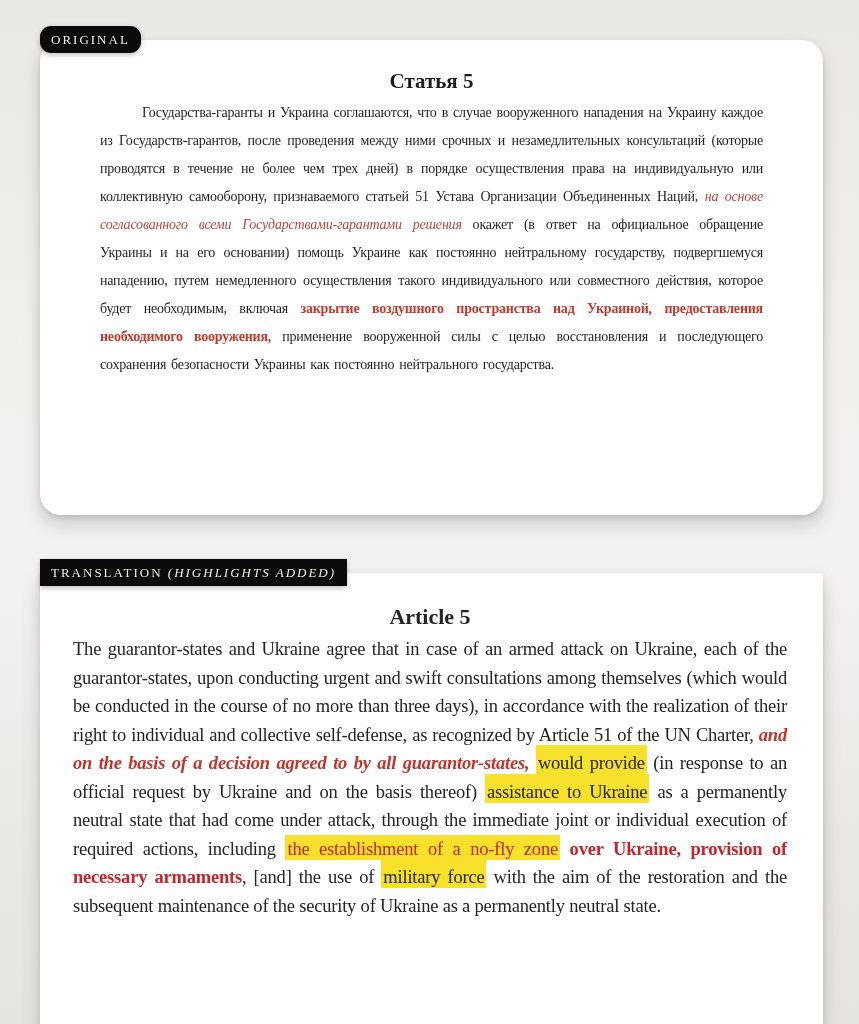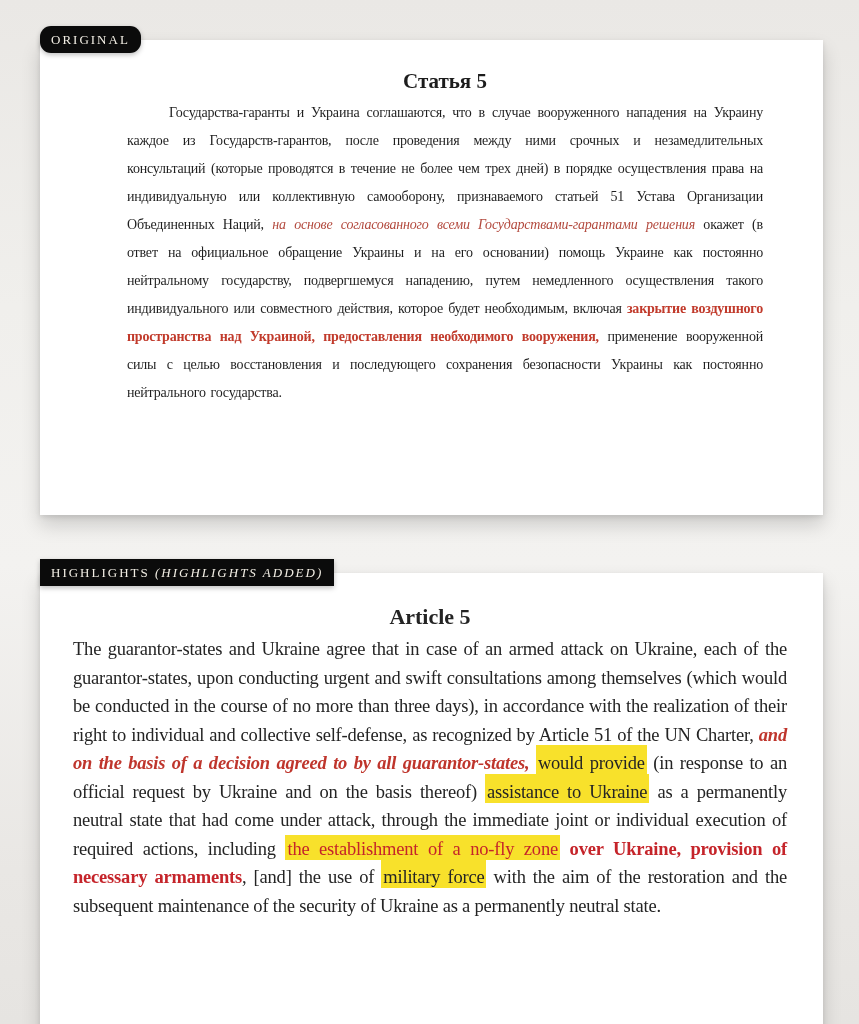--- a/index.html
+++ b/index.html
@@ -35,21 +35,22 @@
     left: 40px;
     width: 783px;
     background: #ffffff;
     box-shadow: 0 10px 18px rgba(0,0,0,0.16), 0 2px 5px rgba(0,0,0,0.10);
     overflow: hidden;
     box-sizing: border-box;
   }
   .card-original {
     top: 40px;
     height: 475px;
-    padding: 28px 60px 0 87px;
+    padding: 28px 60px 0 60px;
+    border-radius: 21px;
   }
   .card-translation {
     top: 573px;
     height: 466px;
     padding: 30px 36px 0 33px;
   }
 
   .doc-heading {
     margin: 0 0 5px 0;
     text-align: center;
@@ -131,20 +132,20 @@
 
 <div class="card card-original">
   <h2 class="doc-heading rus">Статья 5</h2>
   <p class="doc-body rus"><span class="run text">Государства-гаранты и Украина соглашаются, что в случае вооруженного нападения на Украину каждое из Государств-гарантов, после проведения между ними срочных и незамедлительных консультаций (которые проводятся в течение не более чем трех дней) в порядке осуществления права на индивидуальную или коллективную самооборону, признаваемого статьей 51 Устава Организации Объединенных Наций, </span><span class="run red-italic">на основе согласованного всеми Государствами-гарантами решения</span><span class="run text"> окажет (в ответ на официальное обращение Украины и на его основании) помощь Украине как постоянно нейтральному государству, подвергшемуся нападению, путем немедленного осуществления такого индивидуального или совместного действия, которое будет необходимым, включая </span><span class="run red-bold">закрытие воздушного пространства над Украиной, предоставления необходимого вооружения,</span><span class="run text"> применение вооруженной силы с целью восстановления и последующего сохранения безопасности Украины как постоянно нейтрального государства.</span></p>
   <div class="cutoff">
     
   </div>
 </div>
 
 <div class="badge badge-translation">
-  <span>HIGHLIGHTS </span>
+  <span>TRANSLATION </span>
   <span class="lbl-italic">(HIGHLIGHTS ADDED)</span>
 </div>
 
 <div class="card card-translation">
   <h2 class="doc-heading eng">Article 5</h2>
   <p class="doc-body eng"><span class="run text">The guarantor-states and Ukraine agree that in case of an armed attack on Ukraine, each of the guarantor-states, upon conducting urgent and swift consultations among themselves (which would be conducted in the course of no more than three days), in accordance with the realization of their right to individual and collective self-defense, as recognized by Article 51 of the UN Charter, </span><span class="run red-bold-italic">and on the basis of a decision agreed to by all guarantor-states,</span><span class="run text"> </span><span class="run highlight">would provide</span><span class="run text"> (in response to an official request by Ukraine and on the basis thereof) </span><span class="run highlight">assistance to Ukraine</span><span class="run text"> as a permanently neutral state that had come under attack, through the immediate joint or individual execution of required actions, including </span><span class="run red-highlight">the establishment of a no-fly zone</span><span class="run text"> </span><span class="run red-bold-eng">over Ukraine, provision of necessary armaments</span><span class="run text">, [and] the use of </span><span class="run highlight">military force</span><span class="run text"> with the aim of the restoration and the subsequent maintenance of the security of Ukraine as a permanently neutral state.</span></p>
 </div>
 
 </body></html>

